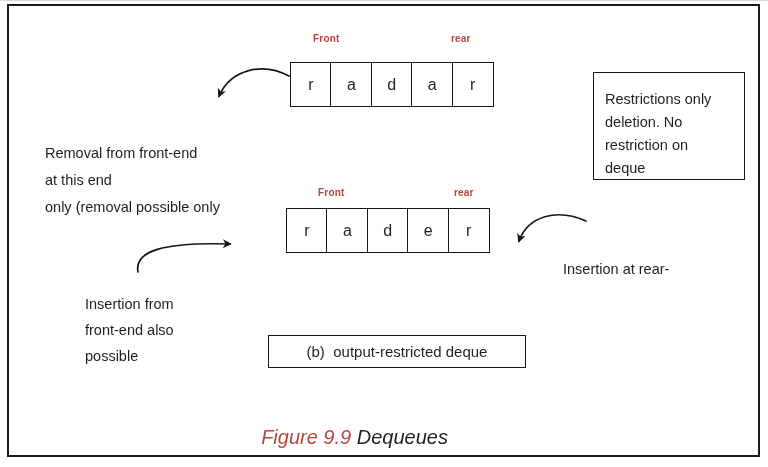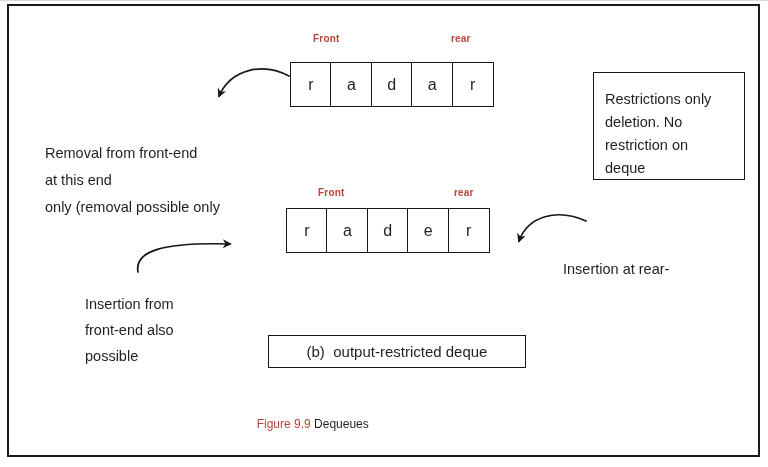--- a/index.html
+++ b/index.html
@@ -58,22 +58,23 @@
     border: 1.7px solid var(--line, #161616);
     box-sizing: border-box;
     display: flex; align-items: center; justify-content: center;
     font-size: 15px;
     white-space: pre;
     background: #fff;
     margin-left: 18px;
   }
   .caption {
     position: absolute; left: 250px; top: 403px;
-    font-size: 12px;
+    font-size: 20px;
     white-space: pre;
+    font-style: italic;
   }
   .caption .fig { color: var(--accent, #b7453c); }
   svg.overlay {
     position: absolute; left: 0; top: 0;
     pointer-events: none;
   }
   svg.overlay path.arrow {
     fill: none;
     stroke: var(--line, #161616);
     stroke-width: 1.7;

